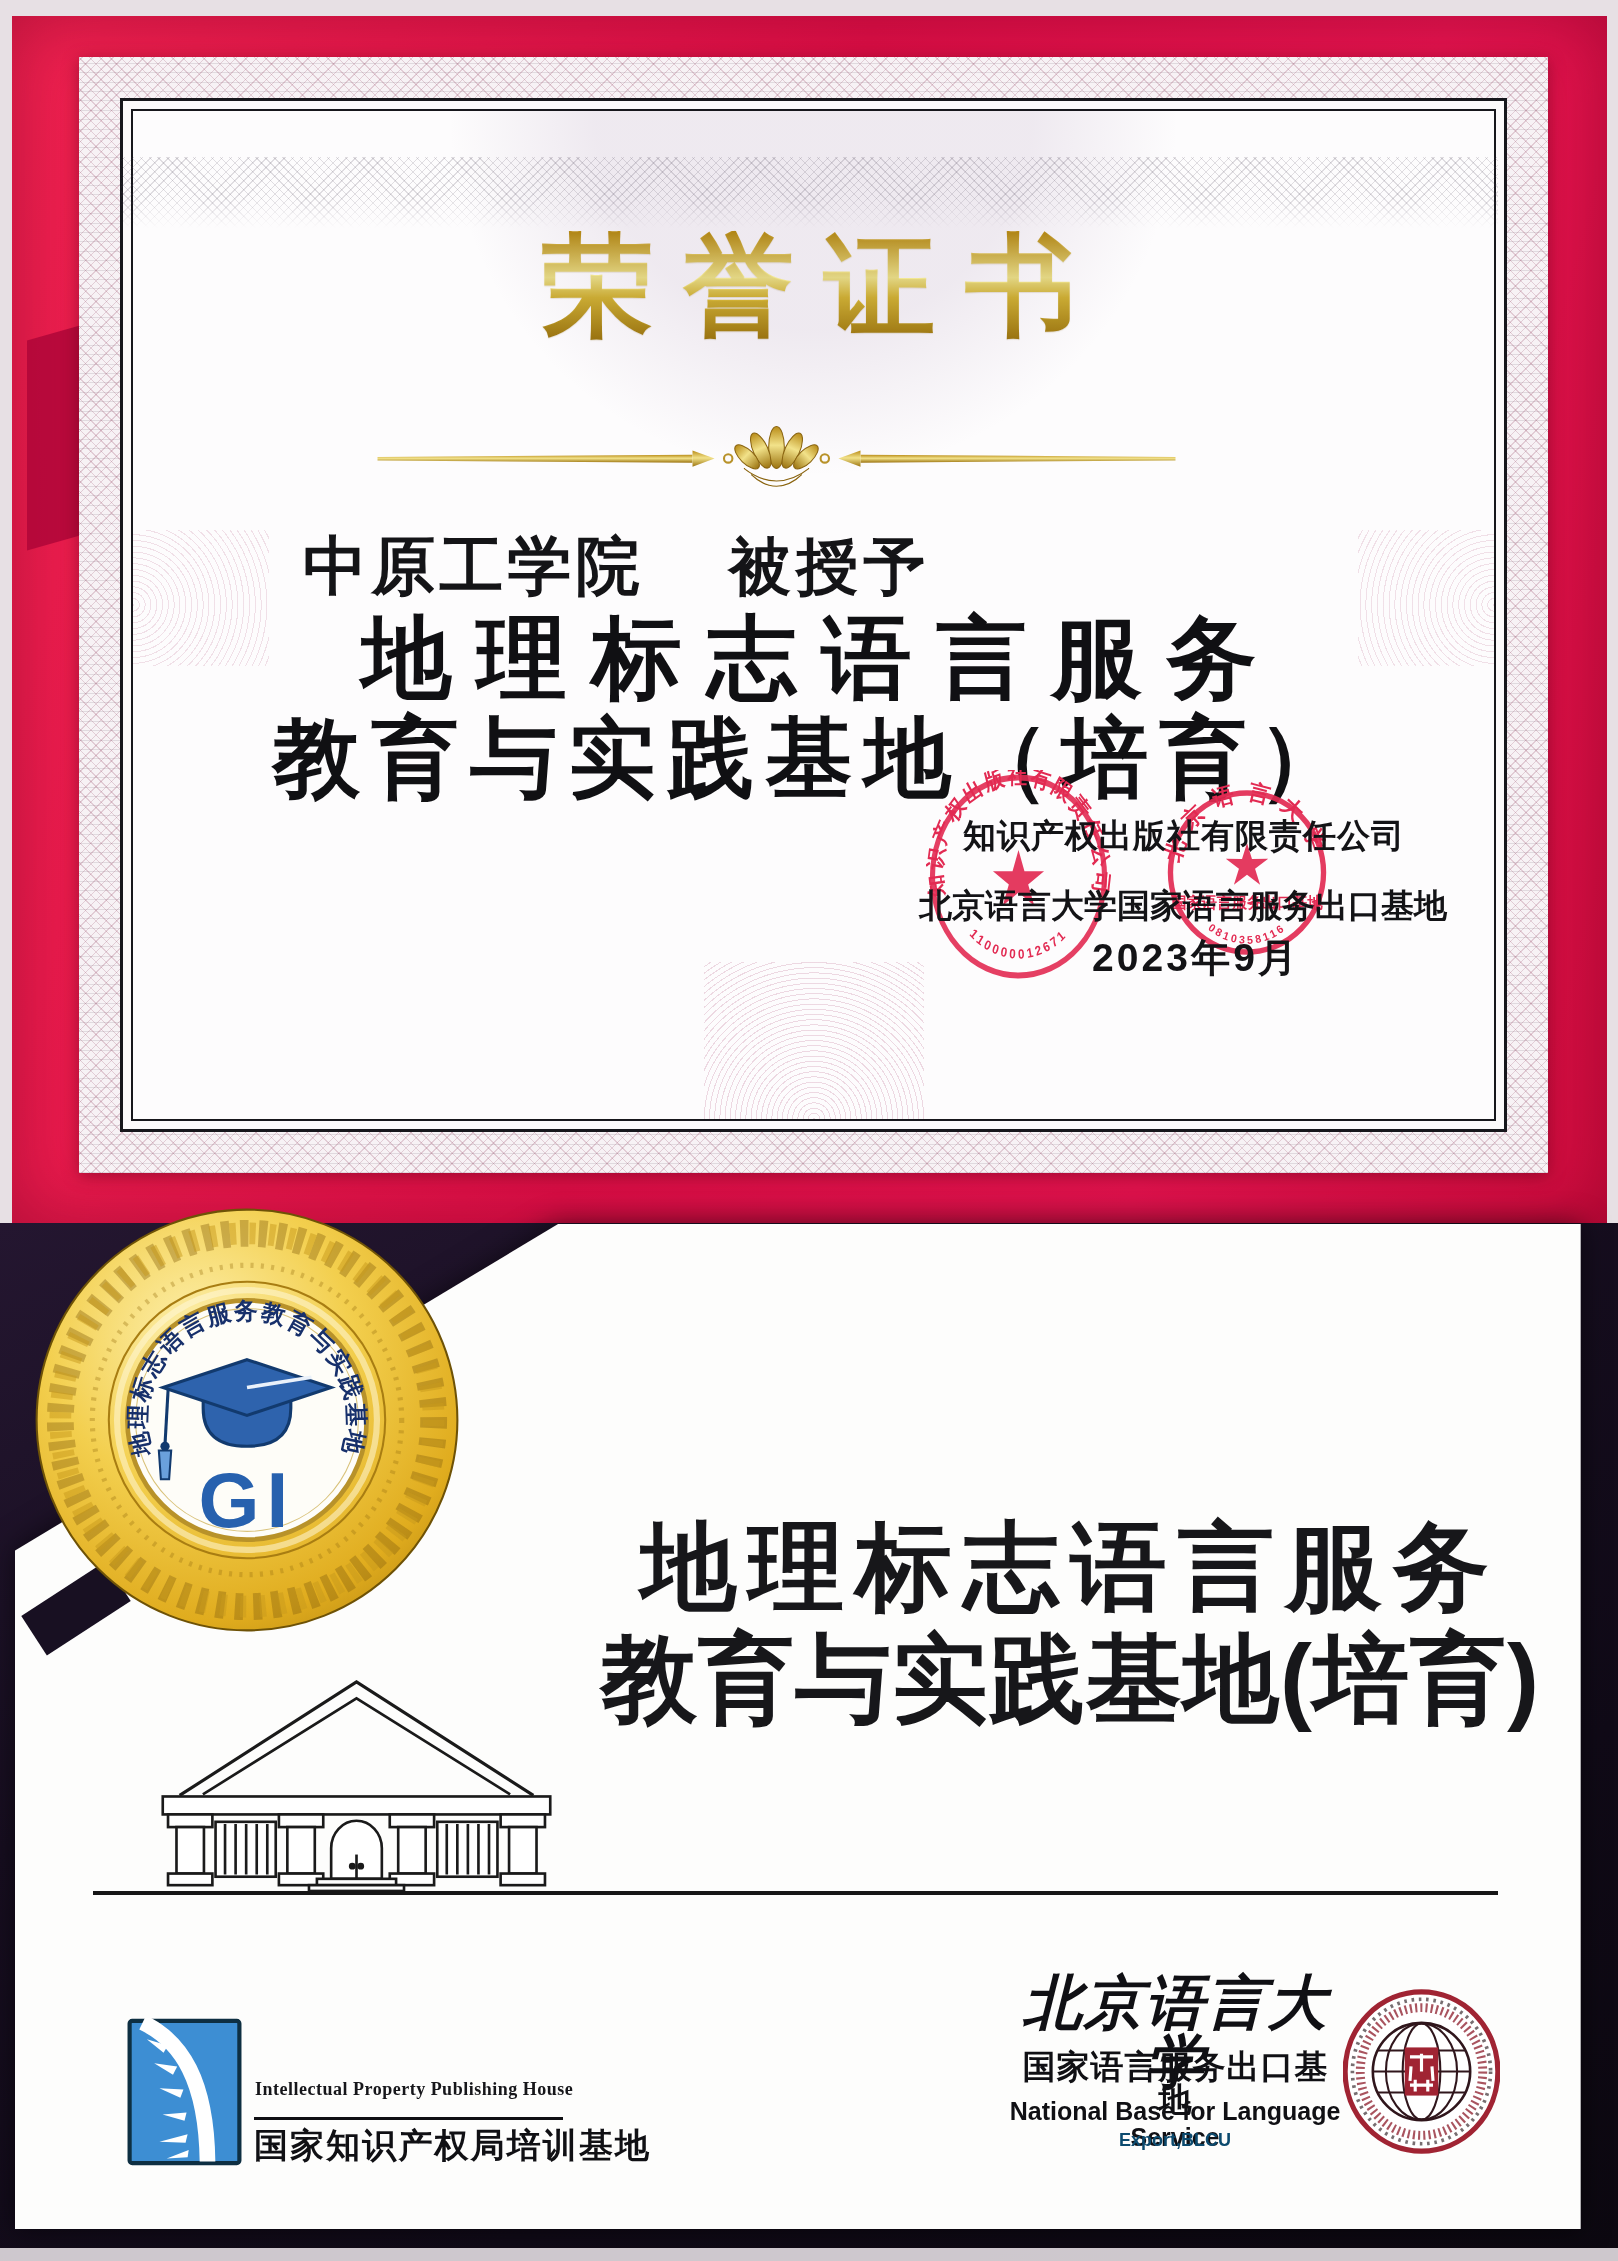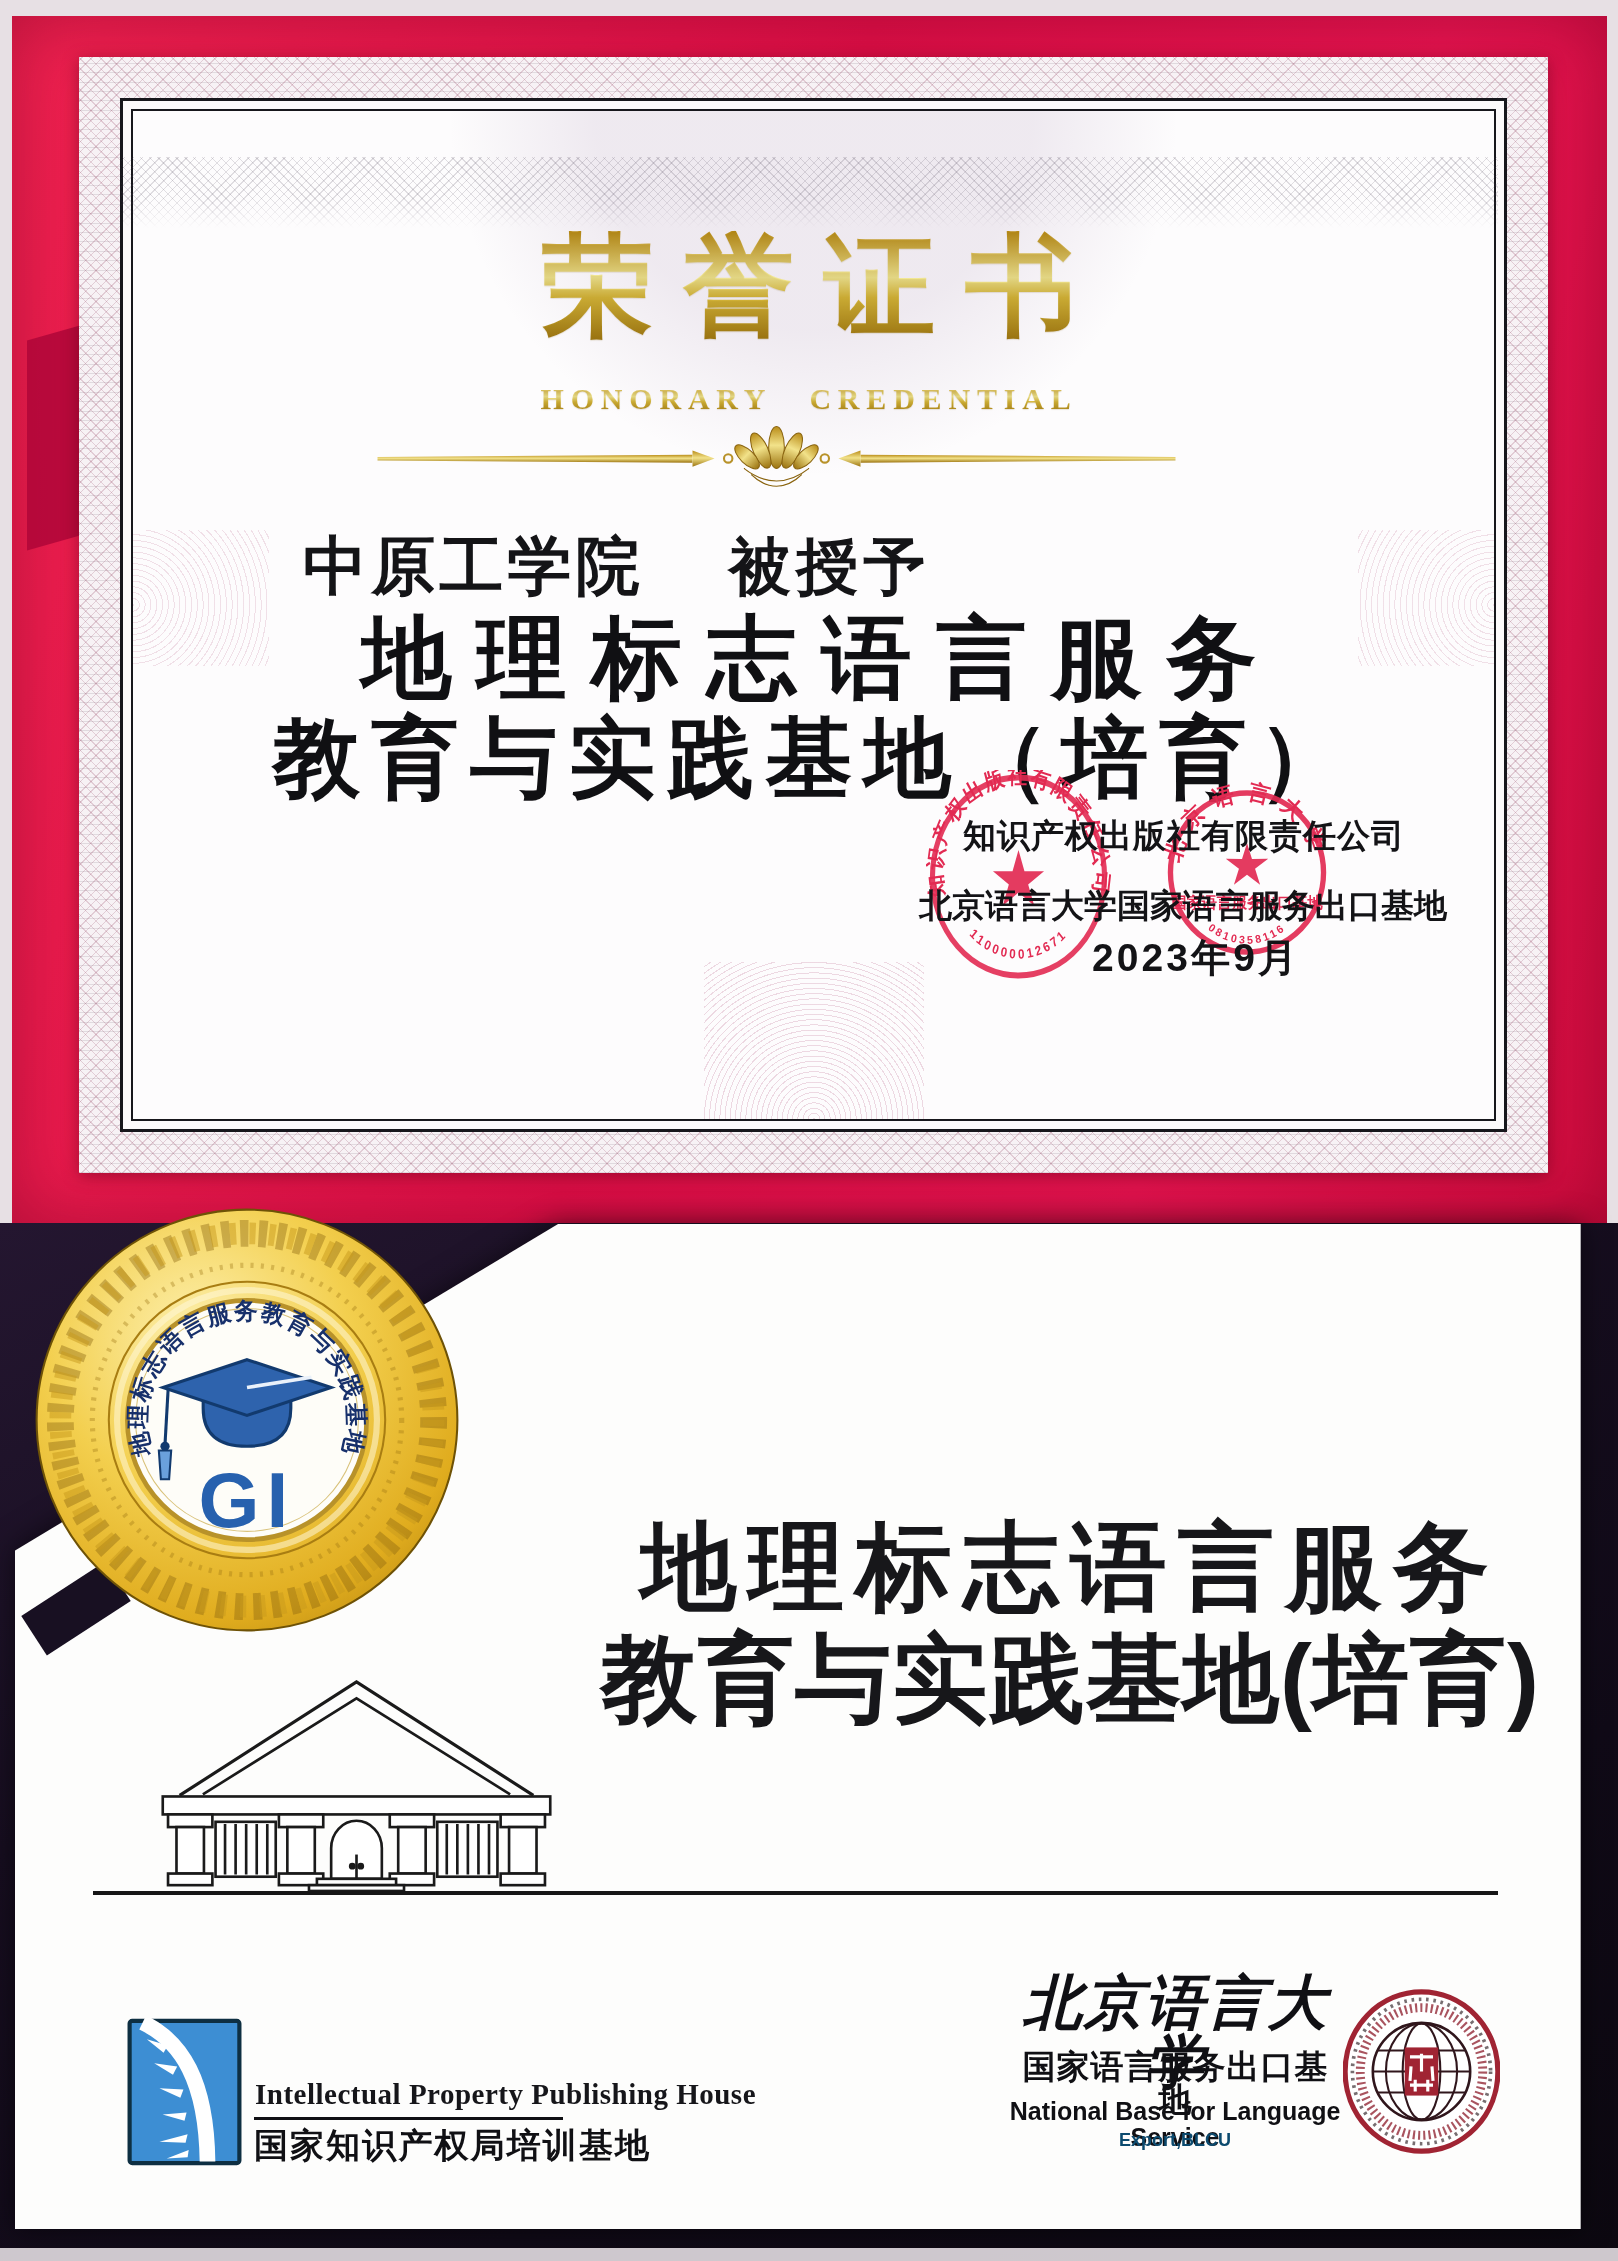--- a/index.html
+++ b/index.html
@@ -66,21 +66,21 @@
     clip-path:polygon(34.7% 0,100% 0,100% 100%,0 100%,0 32.5%);}
   .card-wrap{filter:drop-shadow(0 0 13.6px rgba(0,0,0,.55));left:0;top:0;}
   .plaque-notch{left:26px;top:1585px;width:100px;height:47px;background:#181022;transform:rotate(-33deg);}
   .plq-title1{left:572px;width:997px;top:1519px;text-align:center;font-size:96px;line-height:1;
     font-weight:900;letter-spacing:11.5px;color:#17171a;}
   .plq-title2{left:572px;width:997px;top:1631px;text-align:center;font-size:96px;line-height:1;
     font-weight:900;letter-spacing:1px;color:#17171a;}
   .groundline{left:93px;top:1891px;width:1405px;height:3.7px;background:#161616;}
   .ipph-zh{left:255px;top:2005px;font-size:55px;line-height:1;font-weight:700;color:#101014;
     letter-spacing:3.1px;font-family:"Liberation Serif","DejaVu Serif",serif;font-style:italic;}
-  .ipph-en{left:255px;top:2080px;font-size:29px;line-height:1;font-weight:600;color:#16161a;
+  .ipph-en{left:255px;top:2080px;font-size:18px;line-height:1;font-weight:600;color:#16161a;
     font-family:"Liberation Serif","DejaVu Serif",serif;letter-spacing:0.5px;}
   .ipph-divider{left:254px;top:2117px;width:309px;height:3.1px;background:#101014;}
   .ipph-sub{left:254px;top:2128px;font-size:34px;line-height:1;font-weight:700;color:#101014;letter-spacing:2.1px;}
   .blcu-zh{left:1013px;width:325px;top:1974px;text-align:center;font-size:59px;line-height:1;
     font-weight:700;color:#101014;letter-spacing:2.1px;
     font-family:"Liberation Serif","DejaVu Serif",serif;font-style:italic;}
   .blcu-sub{left:1013px;width:325px;top:2050px;text-align:center;font-size:33px;line-height:1;
     font-weight:800;color:#101014;letter-spacing:1px;}
   .blcu-en1{left:981px;width:388px;top:2098px;text-align:center;font-size:25px;line-height:1.05;
     font-weight:800;color:#101014;}
@@ -99,21 +99,20 @@
 
   <div class="abs cert-paper">
     <div class="abs paper-inner">
       <div class="frame-inner"></div>
     </div>
   </div>
 
   <div class="abs net-band"></div>
 
   <div class="abs cert-title gold-text">荣誉证书</div>
-  <div class="abs cert-subtitle gold-text">HONORARY CREDENTIAL</div>
 
   <svg class="abs" style="left:367px;top:420px" width="819" height="79" viewBox="0 0 1560 150">
     <defs>
       <linearGradient id="goldLin" x1="0" y1="0" x2="0" y2="1">
         <stop offset="0" stop-color="#b98c18"></stop>
           <stop offset=".45" stop-color="#f2e28a"></stop>
         <stop offset="1" stop-color="#9c7410"></stop>
       </linearGradient>
     </defs>
     <polygon points="20,70 620,66 620,81 20,77" fill="url(#goldLin)"></polygon>

